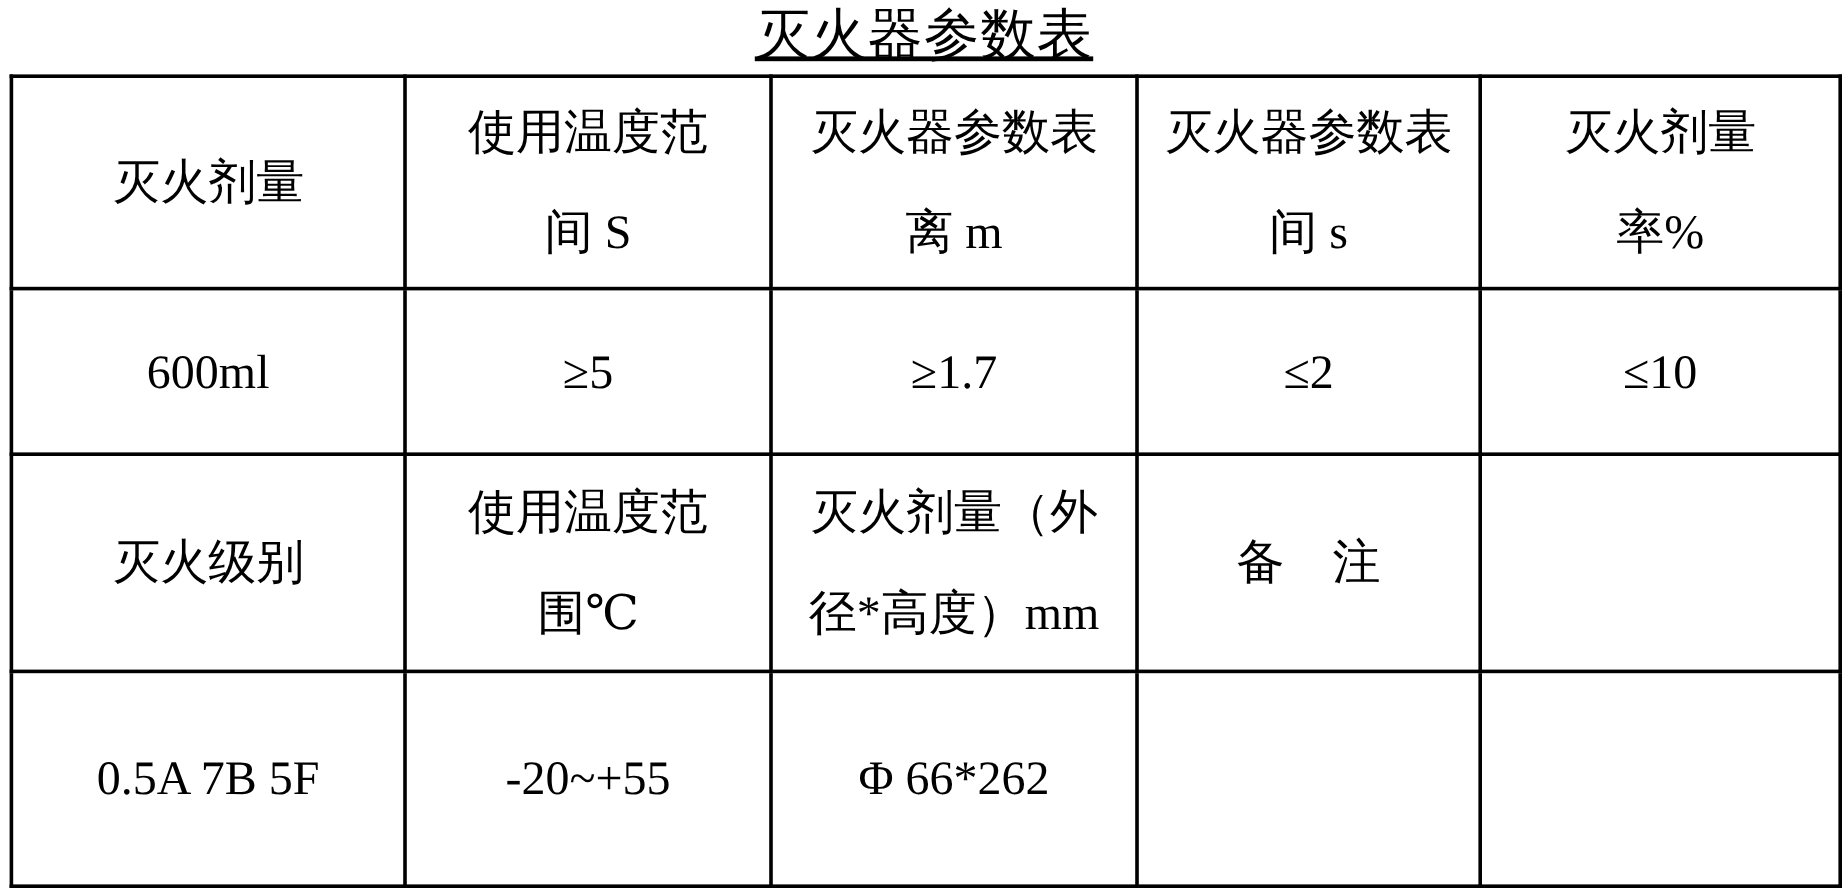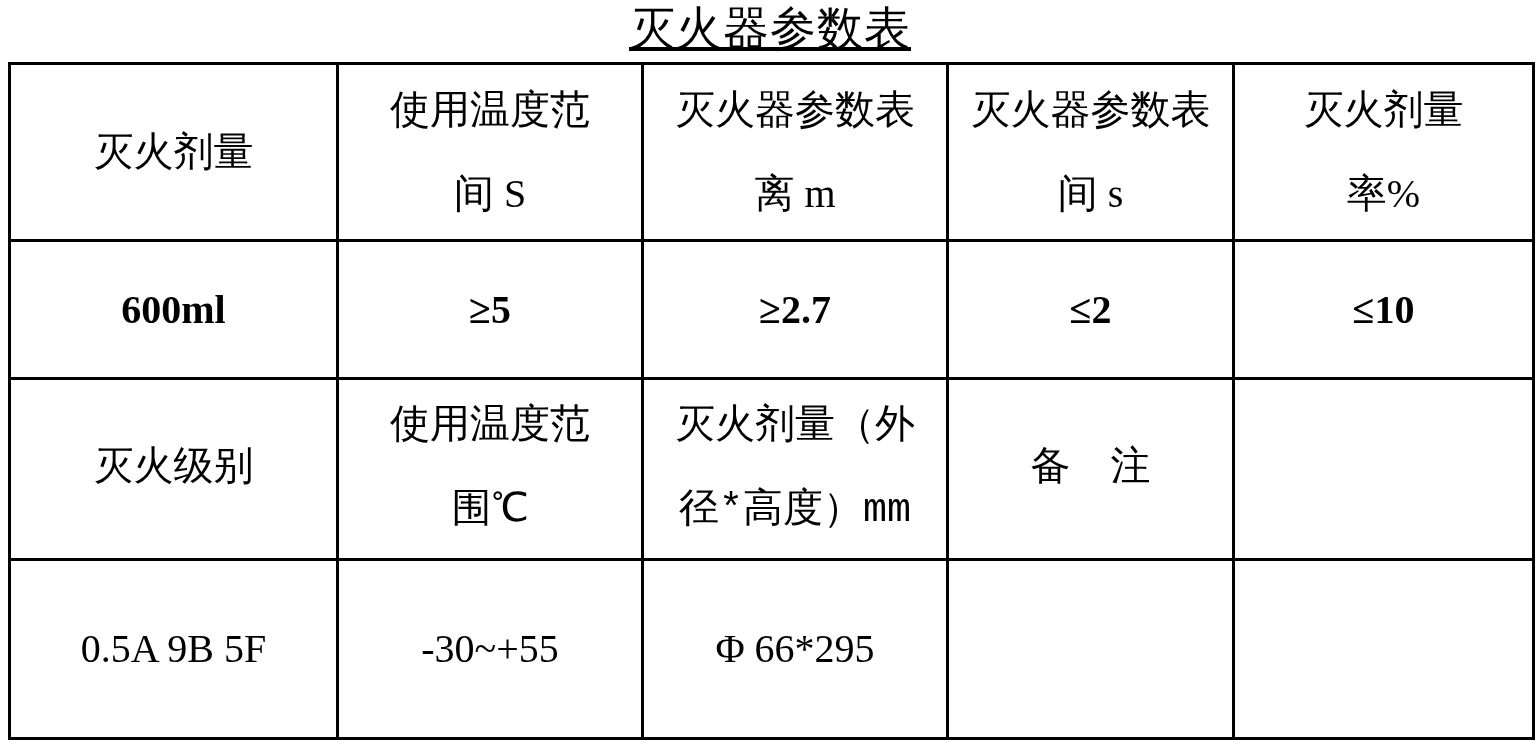--- a/index.html
+++ b/index.html
@@ -42,22 +42,22 @@
     border: 3px solid #000000;
     text-align: center;
     vertical-align: middle;
     font-size: 40px;
     line-height: 84px;
     white-space: pre-line;
     padding: 0;
     overflow: hidden;
   }
   tr.row-0 { height: 177px; }
-  tr.row-1 { height: 138px; font-weight: bold; }
-  tr.row-2 { height: 181px; font-family: Liberation Mono, monospace; }
+  tr.row-1 { height: 138px; }
+  tr.row-2 { height: 181px; }
   tr.row-3 { height: 179px; }
 </style>
 </head>
 <body>
 
 <div class="page">
 
   <div class="doc-title">灭火器参数表</div>
 
   <table class="params">
@@ -76,36 +76,36 @@
         <td>灭火器参数表
 离 m</td>
         <td>灭火器参数表
 间 s</td>
         <td>灭火剂量
 率%</td>
       </tr>
       <tr class="row-1">
         <td>600ml</td>
         <td>≥5</td>
-        <td>≥2.7</td>
+        <td>≥1.7</td>
         <td>≤2</td>
         <td>≤10</td>
       </tr>
       <tr class="row-2">
         <td>灭火级别</td>
         <td>使用温度范
 围℃</td>
         <td>灭火剂量（外
 径*高度）mm</td>
         <td>备　注</td>
         <td></td>
       </tr>
       <tr class="row-3">
-        <td>0.5A 9B 5F</td>
-        <td>-30~+55</td>
-        <td>Φ 66*295</td>
+        <td>0.5A 7B 5F</td>
+        <td>-20~+55</td>
+        <td>Φ 66*262</td>
         <td></td>
         <td></td>
       </tr>
     </tbody>
   </table>
 
 </div>
 
 </body></html>

